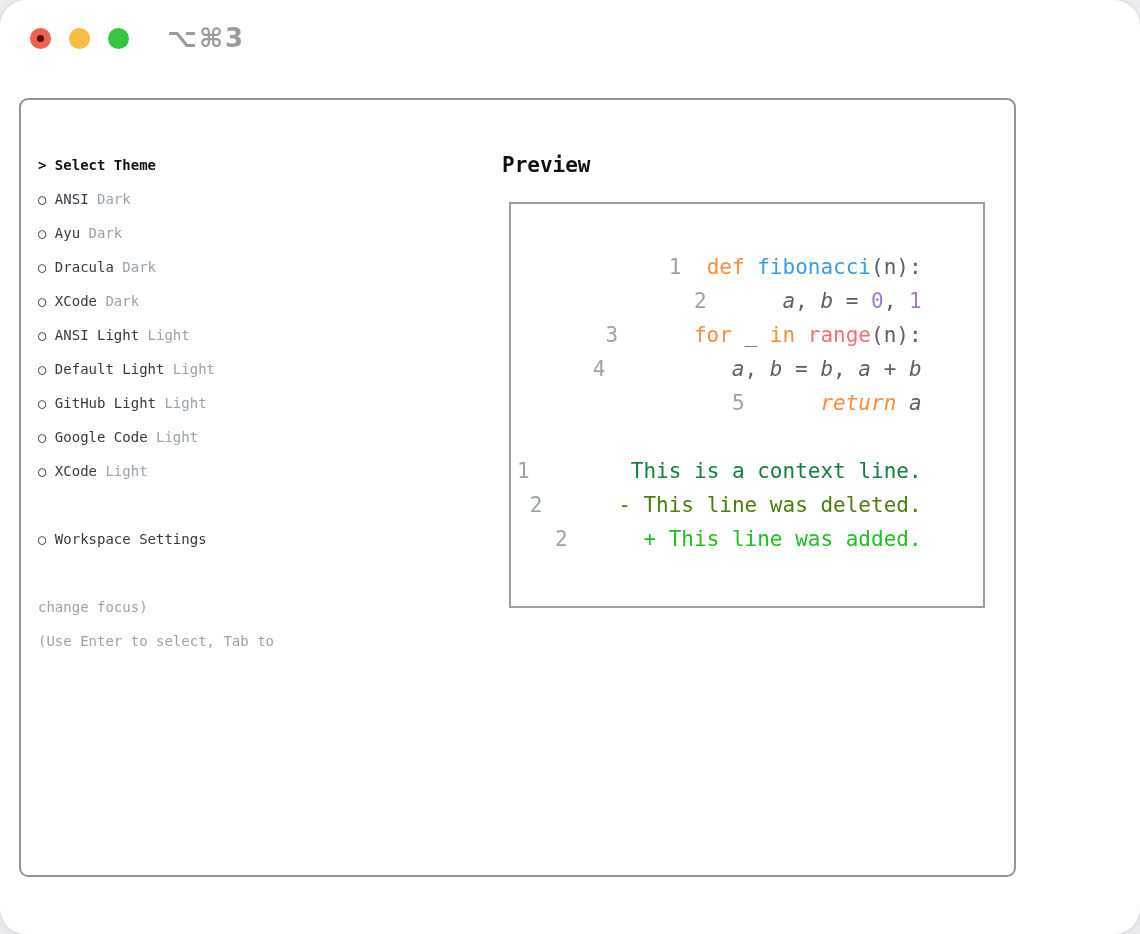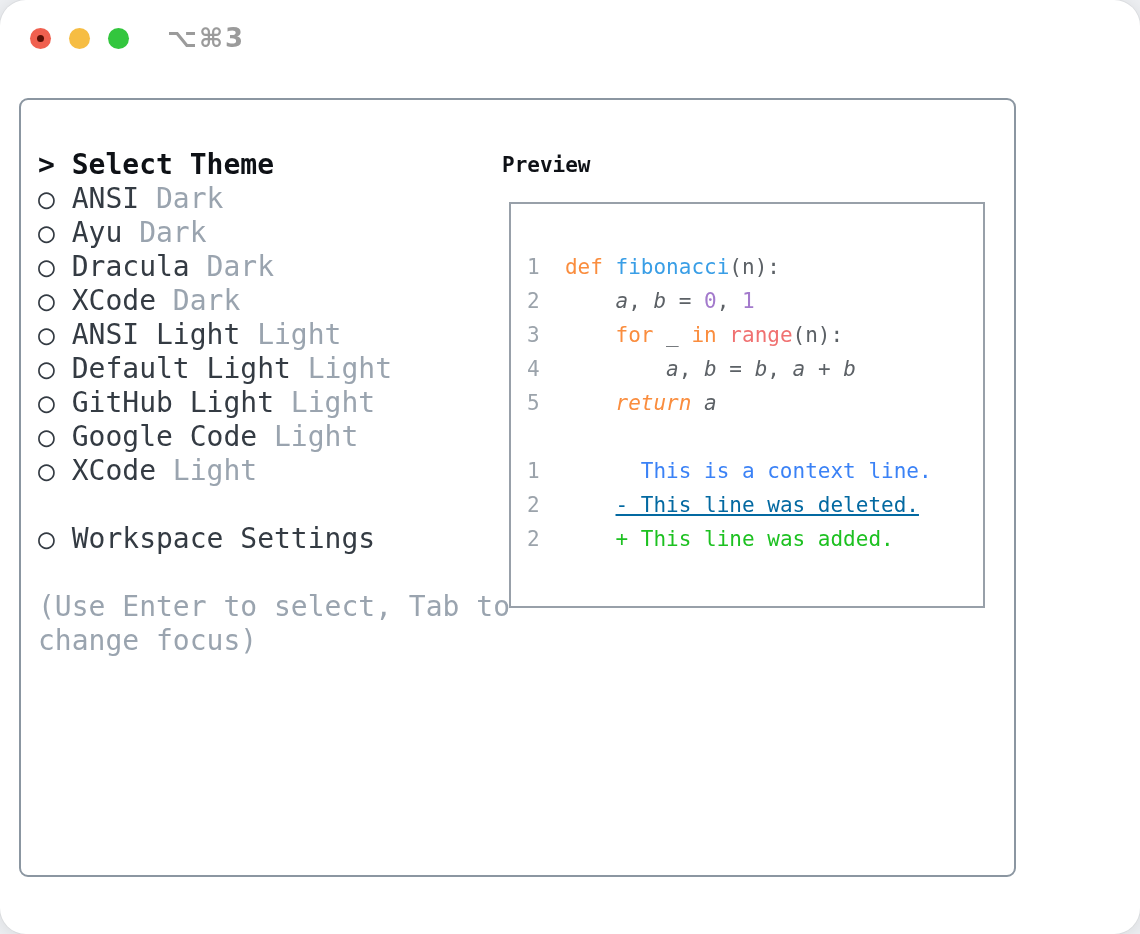--- a/index.html
+++ b/index.html
@@ -20,36 +20,36 @@
     font-family:"DejaVu Sans","Liberation Sans",sans-serif;
     font-size:26px;font-weight:600;color:#9b9b9b;letter-spacing:2px;
   }
   
   .panel{
     position:absolute;left:19px;top:98px;width:997px;height:779px;
     border:2px solid var(--panel-border);border-radius:9px;box-sizing:border-box;
   }
   
   .selector{position:absolute;left:38px;top:148px;}
-  .row{height:34px;line-height:34px;font-size:28px;white-space:pre;color:var(--item-text);}
+  .row{height:34px;line-height:34px;font-size:14px;white-space:pre;color:var(--item-text);}
   .prompt,.hd{font-weight:bold;color:var(--heading-text);}
   .bullet{color:var(--item-text);}
   .bullet.on{color:var(--accent-green);}
   .tname.on{color:var(--accent-green);}
   .variant,.hint{color:var(--muted);}
   
   .preview-heading{
     position:absolute;left:502px;top:148px;height:34px;line-height:34px;
     font-size:21px;font-weight:bold;color:var(--heading-text);
   }
   .preview-box{
     position:absolute;left:509px;top:202px;width:476px;height:406px;
     border:2px solid var(--preview-border);box-sizing:border-box;background:#ffffff;
   }
-  .code{position:absolute;left:16px;top:46px;}
+  .code{position:absolute;left:6px;top:46px;text-align:right;}
   .cline{height:34px;line-height:34px;font-size:21px;white-space:pre;color:var(--fg);}
   .ln{color:var(--linenum);}
   .seg.i{font-style:italic;}
 </style>
 </head>
 <body>
 
 <div class="window">
 
   <span class="dot dot-red">
@@ -68,33 +68,33 @@
       <div class="row"><span class="bullet">○ </span><span class="tname">Dracula</span><span class="variant"> Dark</span></div>
       <div class="row"><span class="bullet">○ </span><span class="tname">XCode</span><span class="variant"> Dark</span></div>
       <div class="row"><span class="bullet">○ </span><span class="tname">ANSI Light</span><span class="variant"> Light</span></div>
       <div class="row"><span class="bullet">○ </span><span class="tname">Default Light</span><span class="variant"> Light</span></div>
       <div class="row"><span class="bullet">○ </span><span class="tname">GitHub Light</span><span class="variant"> Light</span></div>
       <div class="row"><span class="bullet">○ </span><span class="tname">Google Code</span><span class="variant"> Light</span></div>
       <div class="row"><span class="bullet">○ </span><span class="tname">XCode</span><span class="variant"> Light</span></div>
       <div class="row"></div>
       <div class="row"><span class="bullet">○ </span><span class="tname">Workspace Settings</span></div>
       <div class="row"></div>
+      <div class="row"><span class="hint">change focus)</span></div>
       <div class="row"><span class="hint">(Use Enter to select, Tab to</span></div>
-      <div class="row"><span class="hint">change focus)</span></div>
     </div>
 
   <div class="preview-heading">Preview</div>
 
   <div class="preview-box">
     <div class="code" id="code-lines">
         <div class="cline"><span class="ln">1</span><span class="seg">  </span><span class="seg" style="color: rgb(250, 141, 62);">def</span><span class="seg"> </span><span class="seg" style="color: rgb(57, 158, 230);">fibonacci</span><span class="seg" style="color: rgb(92, 97, 102);">(n):</span></div>
         <div class="cline"><span class="ln">2</span><span class="seg">      </span><span class="seg i" style="color: rgb(92, 97, 102);">a</span><span class="seg" style="color: rgb(92, 97, 102);">, </span><span class="seg i" style="color: rgb(92, 97, 102);">b</span><span class="seg" style="color: rgb(92, 97, 102);"> = </span><span class="seg" style="color: rgb(163, 122, 204);">0</span><span class="seg" style="color: rgb(92, 97, 102);">, </span><span class="seg" style="color: rgb(163, 122, 204);">1</span></div>
         <div class="cline"><span class="ln">3</span><span class="seg">      </span><span class="seg" style="color: rgb(250, 141, 62);">for</span><span class="seg" style="color: rgb(92, 97, 102);"> _ </span><span class="seg" style="color: rgb(250, 141, 62);">in</span><span class="seg" style="color: rgb(92, 97, 102);"> </span><span class="seg" style="color: rgb(240, 113, 113);">range</span><span class="seg" style="color: rgb(92, 97, 102);">(n):</span></div>
         <div class="cline"><span class="ln">4</span><span class="seg">          </span><span class="seg i" style="color: rgb(92, 97, 102);">a</span><span class="seg" style="color: rgb(92, 97, 102);">, </span><span class="seg i" style="color: rgb(92, 97, 102);">b</span><span class="seg" style="color: rgb(92, 97, 102);"> = </span><span class="seg i" style="color: rgb(92, 97, 102);">b</span><span class="seg" style="color: rgb(92, 97, 102);">, </span><span class="seg i" style="color: rgb(92, 97, 102);">a</span><span class="seg" style="color: rgb(92, 97, 102);"> + </span><span class="seg i" style="color: rgb(92, 97, 102);">b</span></div>
         <div class="cline"><span class="ln">5</span><span class="seg">      </span><span class="seg" style="color: rgb(250, 141, 62); font-style: italic;">return</span><span class="seg" style="color: rgb(92, 97, 102);"> </span><span class="seg i" style="color: rgb(92, 97, 102);">a</span></div>
         <div class="cline"><span class="ln"></span></div>
-        <div class="cline"><span class="ln">1</span><span class="seg" style="color: #3b82f6;">        This is a context line.</span></div>
-        <div class="cline"><span class="ln">2</span><span class="seg">      </span><span class="seg" style="color: #0369a1; text-decoration: underline;">- This line was deleted.</span></div>
+        <div class="cline"><span class="ln">1</span><span class="seg" style="color: #15803d;">        This is a context line.</span></div>
+        <div class="cline"><span class="ln">2</span><span class="seg">      </span><span class="seg" style="color: #4d7c0f;">- This line was deleted.</span></div>
         <div class="cline"><span class="ln">2</span><span class="seg">      </span><span class="seg" style="color: rgb(29, 193, 33);">+ This line was added.</span></div>
       </div>
   </div>
 
 </div>
 
 </body></html>

